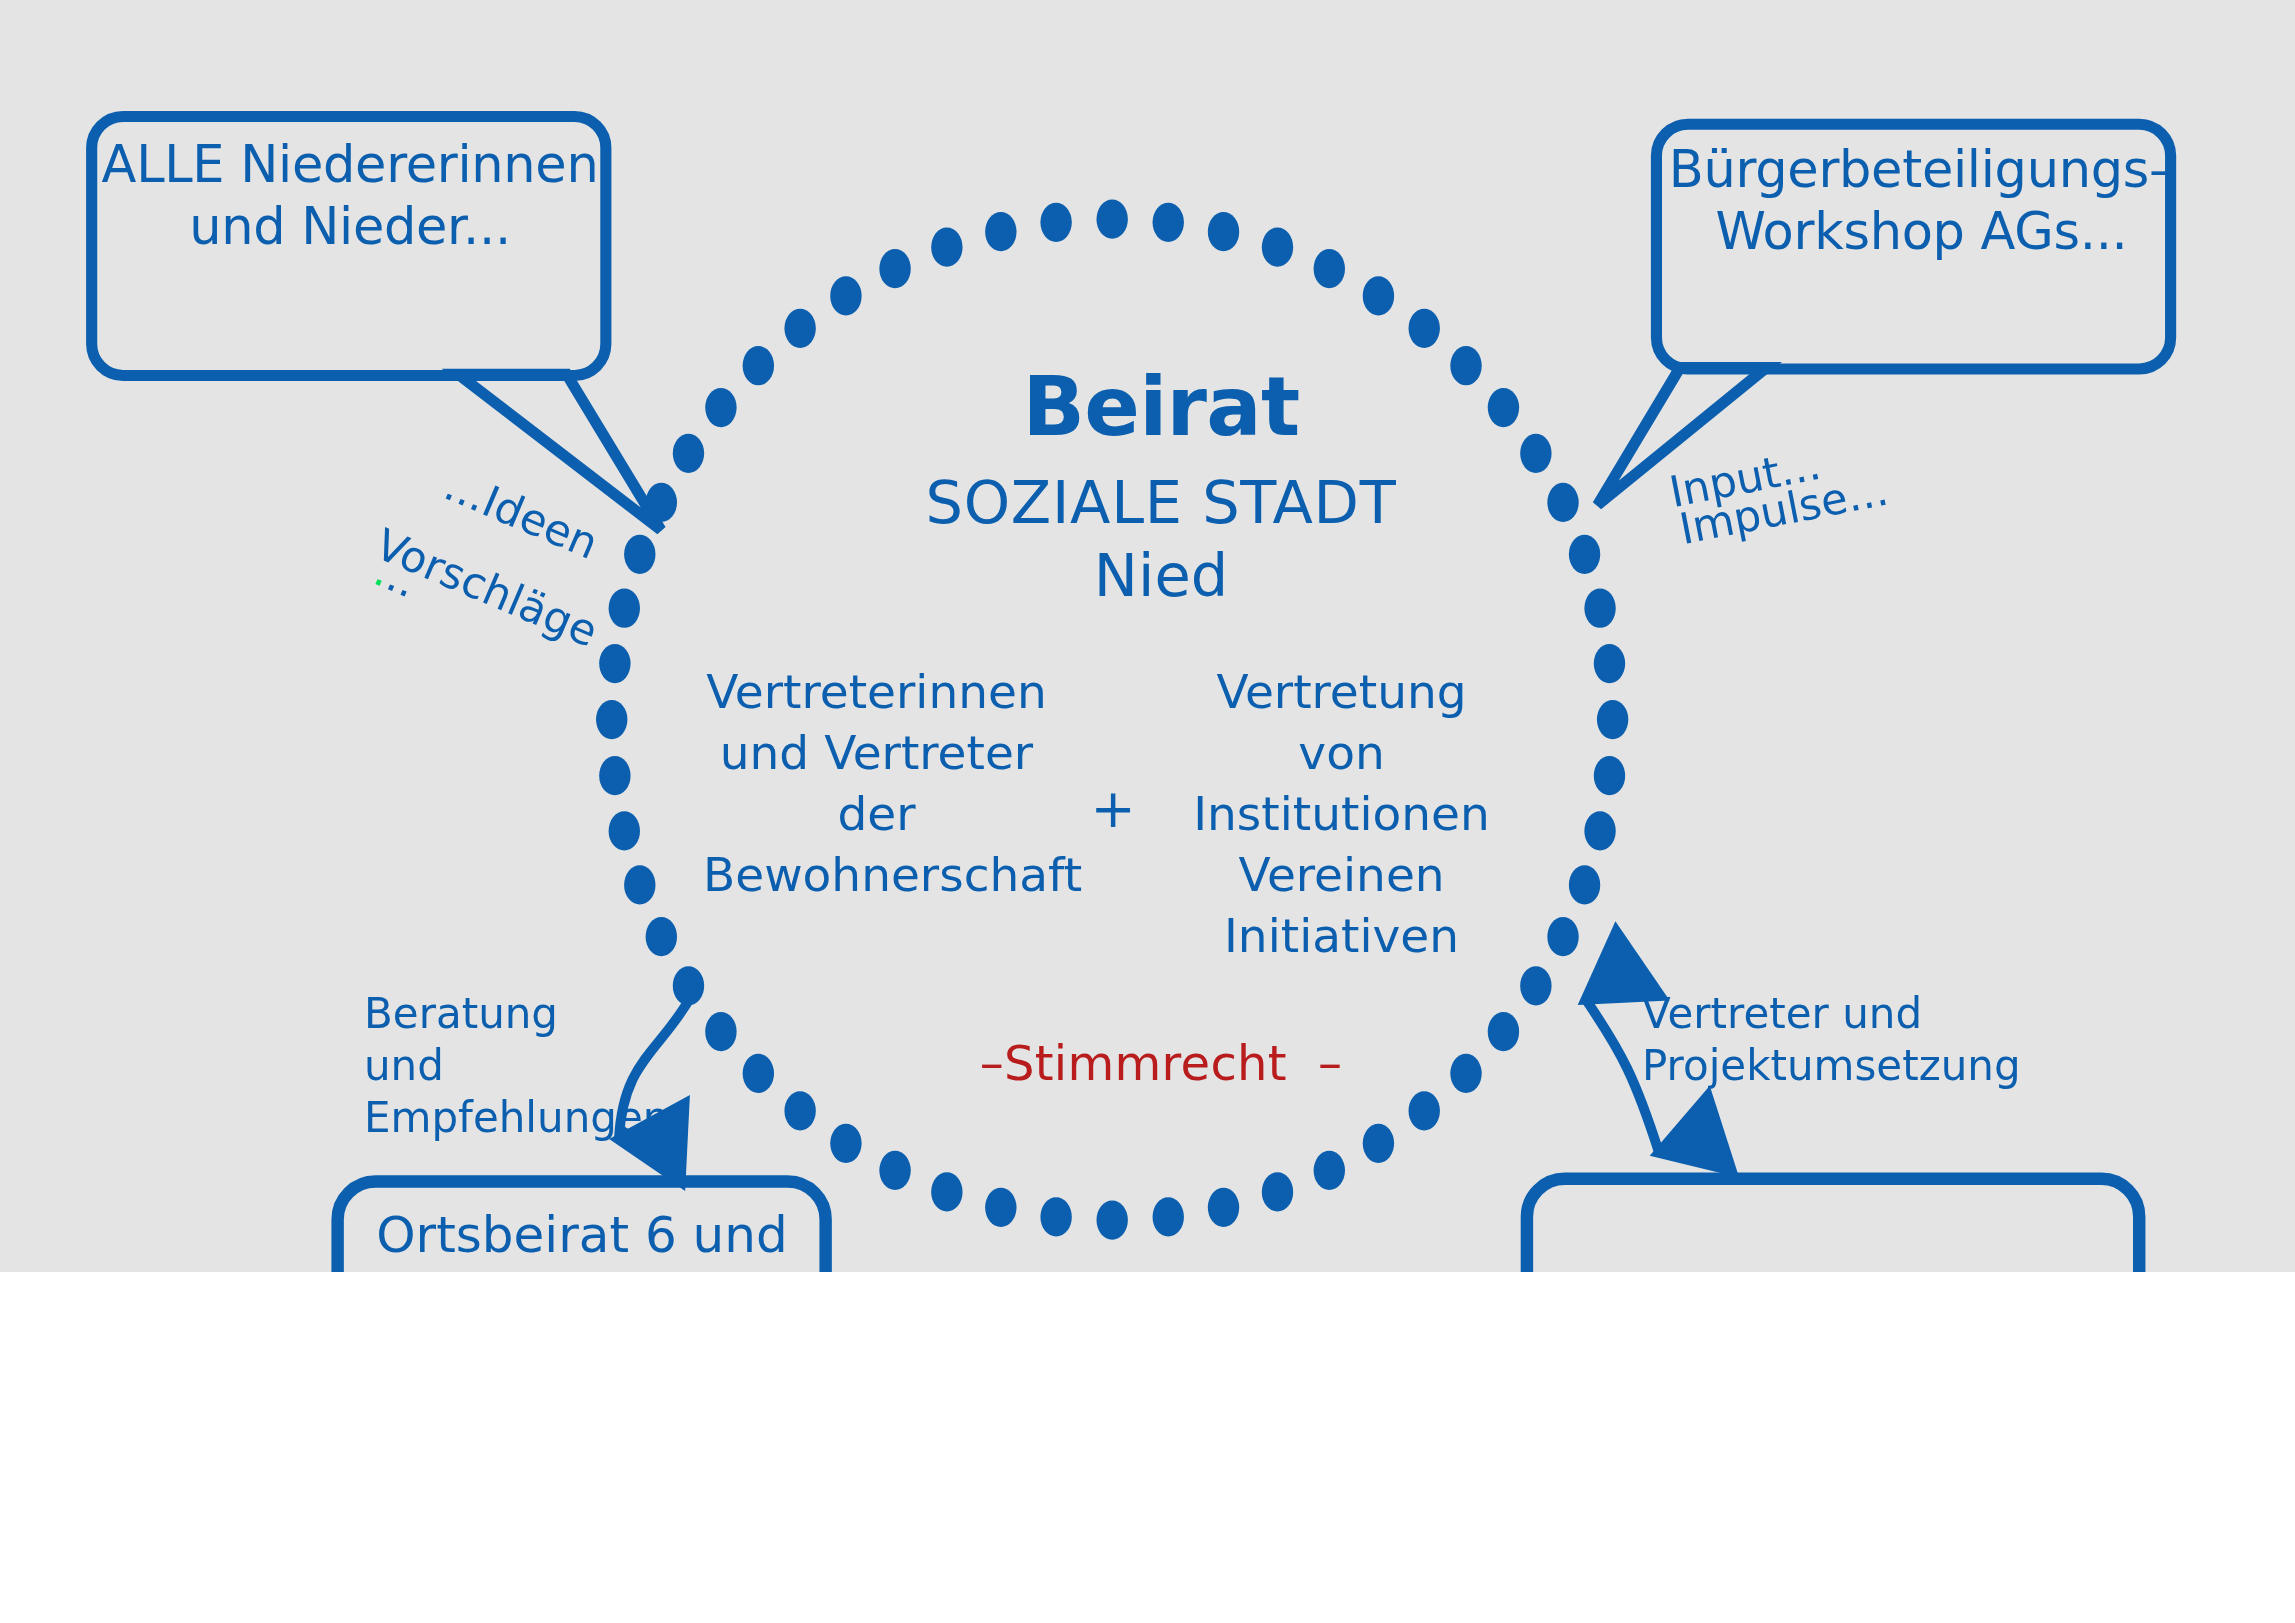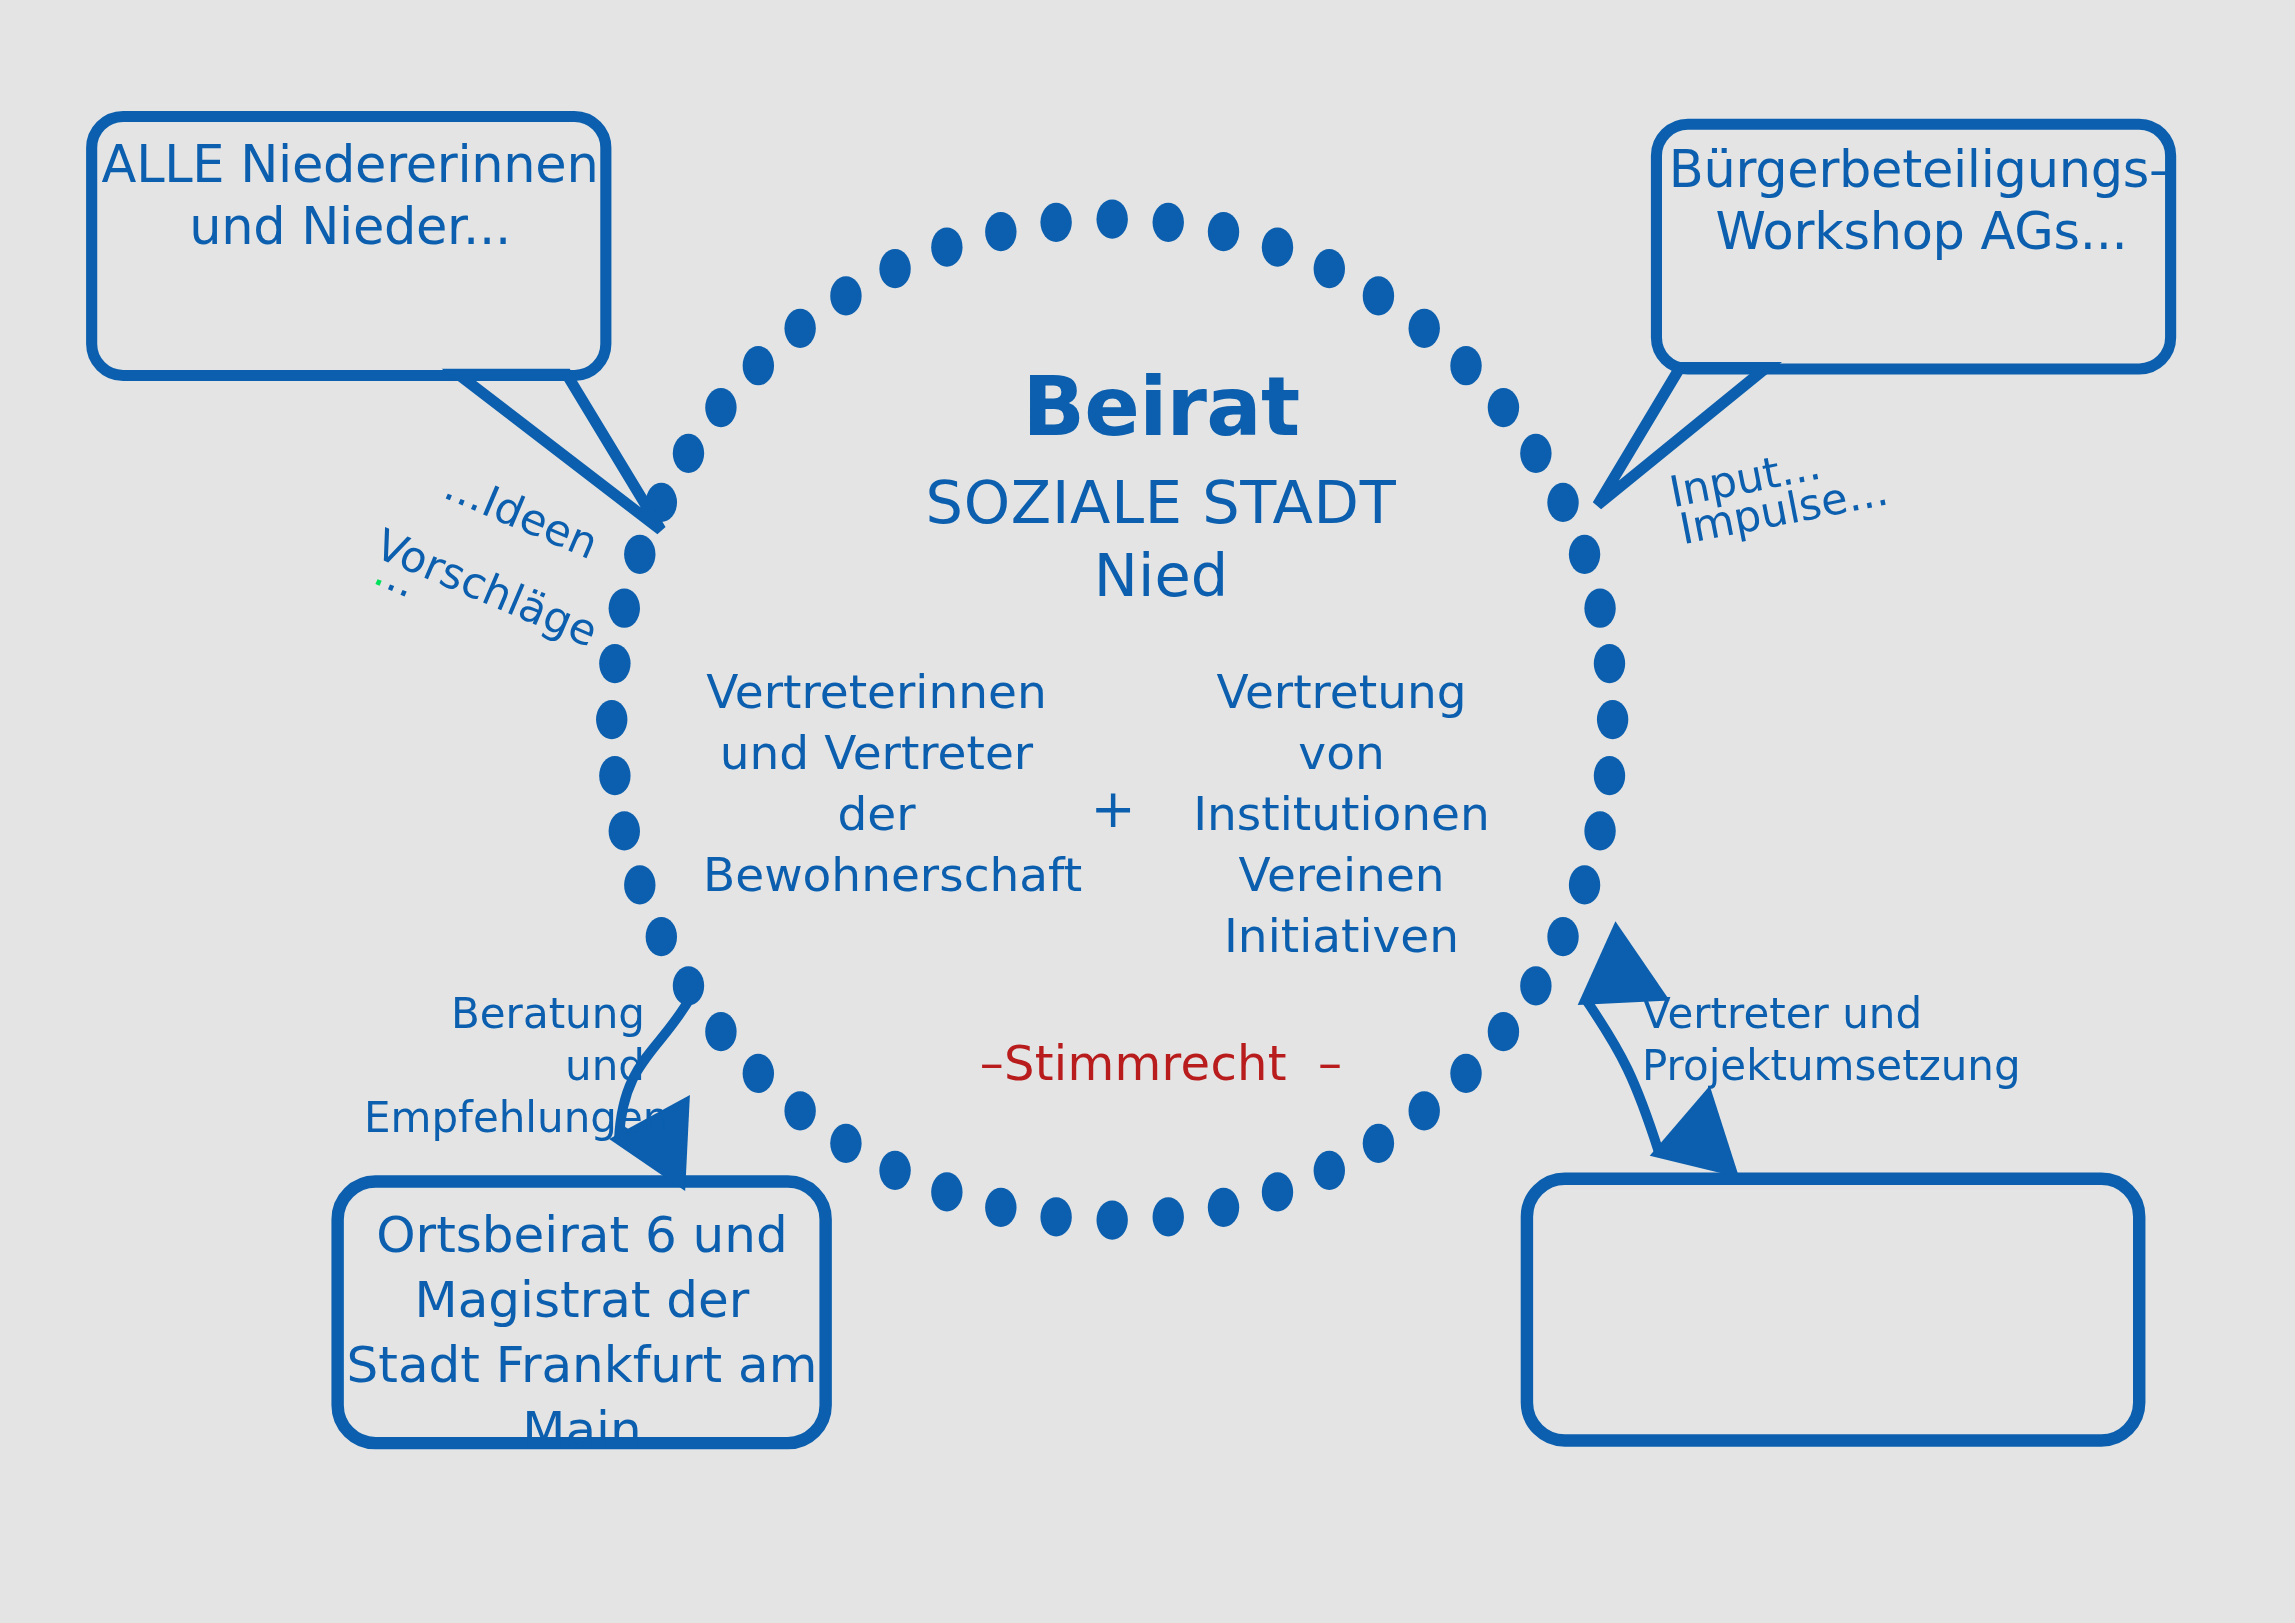--- a/index.html
+++ b/index.html
@@ -1,19 +1,19 @@
 <!DOCTYPE html>
 <html style="font-size:10.5px"><head>
 <meta charset="utf-8">
 <style>
   html,body{margin:0;padding:0;background:#ffffff;}
   body{font-family:"DejaVu Sans","Liberation Sans",sans-serif;}
   #canvas{
     position:relative;
-    width:2295px;height:1623px;
+    width:2295px;height:1272px;
     background:#e4e4e4;
     overflow:hidden;
   }
   #vec{position:absolute;left:0;top:0;width:2295px;height:1623px;}
   .txt{position:absolute;color:#0B5FAE;line-height:1.12;text-align:center;white-space:pre;padding-left:27px;}
 
   
   .bubble-text{
     position:absolute;text-align:center;color:#0B5FAE;
     font-size:51px;line-height:1.22;letter-spacing:-0.3px;
@@ -41,21 +41,21 @@
   }
   #stimmrecht{
     left:0;right:0;top:1037px;text-align:center;
     font-size:48px;color:#b91c1c;letter-spacing:0.3px;
   }
 
   
   .rot{position:absolute;color:#0B5FAE;font-size:43px;line-height:1.26;white-space:pre;}
 
   
-  .ann{position:absolute;color:#0B5FAE;font-size:42px;line-height:1.24;text-align:right;}
+  .ann{position:absolute;color:#0B5FAE;font-size:42px;line-height:1.24;text-align:left;}
 
   
   .boxtext{
     position:absolute;color:#0B5FAE;text-align:center;
     font-size:50px;line-height:1.30;
   }
 </style>
 </head>
 <body>
 

